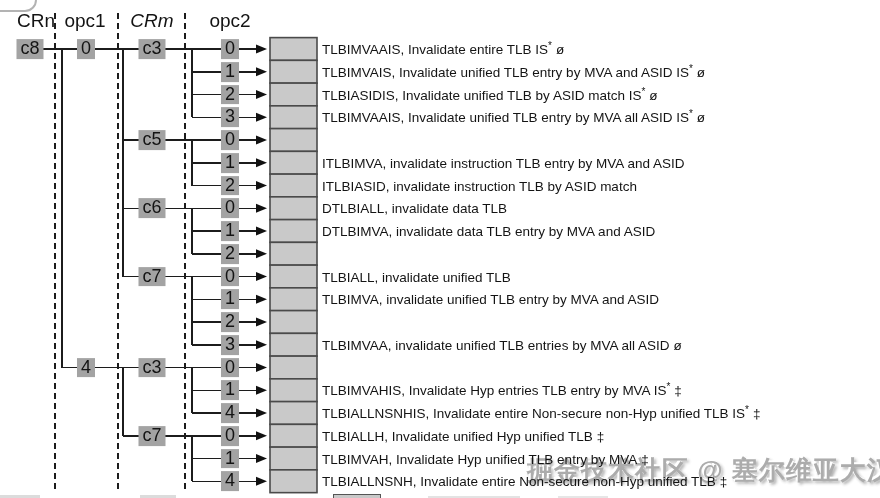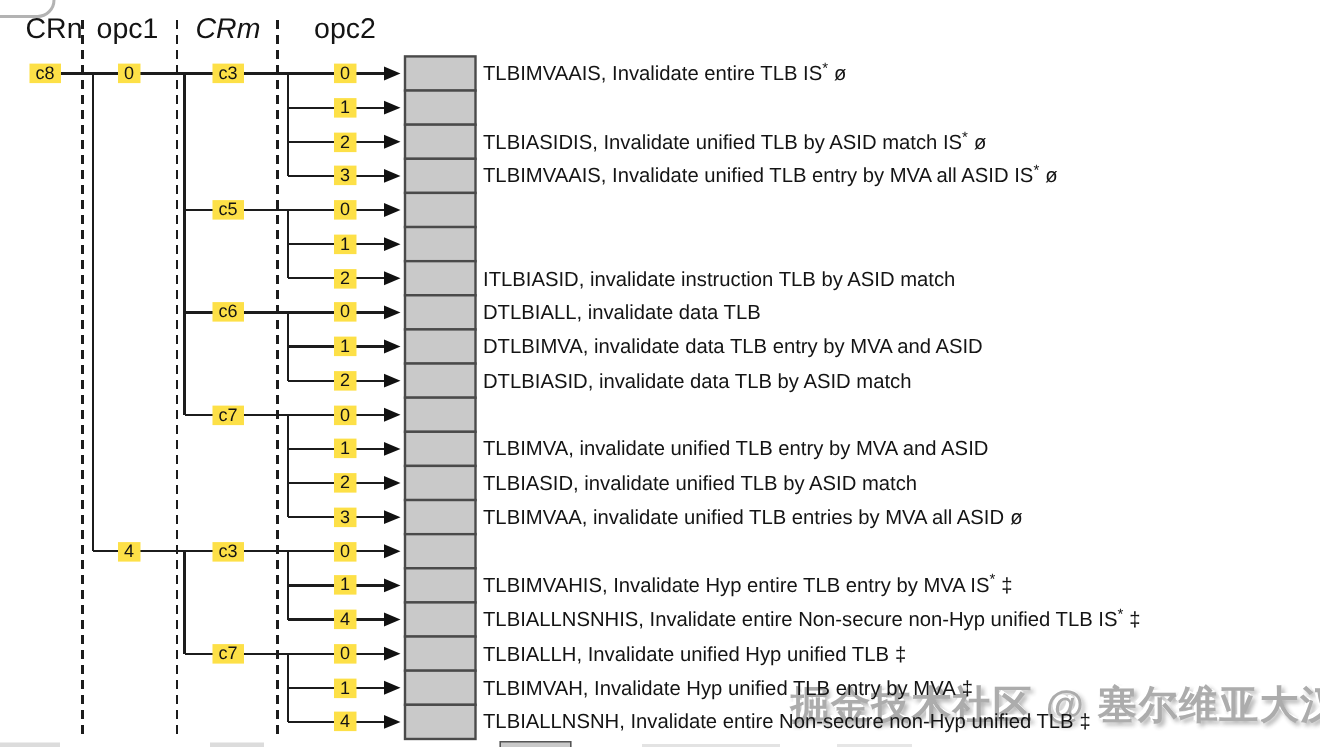--- a/index.html
+++ b/index.html
@@ -1,20 +1,20 @@
 <!DOCTYPE html>
 <html><head>
 <meta charset="utf-8">
 <style>
   html,body{margin:0;padding:0;background:#fff;}
   #stage{position:relative;width:880px;height:498px;background:#fff;overflow:hidden;
          font-family:"Liberation Sans","DejaVu Sans",sans-serif;color:#141414;}
   #tree-svg{position:absolute;left:0;top:0;}
-  .lbl{position:absolute;transform:translate(-50%,-50%);font-size:12px;line-height:1.1;
-       background:#fde047;padding:0 4px;white-space:nowrap;color:#141414;}
+  .lbl{position:absolute;transform:translate(-50%,-50%);font-size:18px;line-height:1.1;
+       background:#a3a3a3;padding:0 4px;white-space:nowrap;color:#141414;}
   .hdr{background:transparent;font-size:19px;padding:0 2px;}
   .desc{position:absolute;transform:translateY(-50%);font-size:13.5px;white-space:nowrap;color:#141414;}
   .desc .sup{font-size:10px;position:relative;top:-5px;}
   .desc .tail{margin-left:4px;}
   .watermark{position:absolute;left:527px;top:470px;transform:translateY(-50%);
        font-size:26px;font-weight:700;letter-spacing:1px;color:#a6a6a6;opacity:.93;
        text-shadow:-2px -2px 0 #ffffff,-1px -1px 0 #ffffff,2px 2px 3px rgba(96,96,96,.55);
        white-space:nowrap;}
   .artifact{position:absolute;}
   .corner-frag{left:-30px;top:-19px;width:63px;height:27px;border:2px solid #b3b3b3;border-radius:12px;background:#fff;}
@@ -115,49 +115,50 @@
   <div class="artifact bfrag1"></div>
   <div class="artifact bfrag2"></div>
   <div class="artifact bfrag3"></div>
   <div class="artifact bfrag4"></div>
   <div class="artifact bfrag5"></div>
 
   <div class="watermark">掘金技术社区 @ 塞尔维亚大汉</div>
 <div class="lbl" style="left: 230px; top: 49px;">0</div>
     <div class="desc" style="left: 322px; top: 49px;"><span>TLBIMVAAIS, Invalidate entire TLB IS</span><span class="sup">*</span><span class="tail">ø</span></div>
     <div class="lbl" style="left: 230px; top: 71.75px;">1</div>
+    <div class="desc" style="left: 322px; top: 71.75px;"><span>TLBIMVAIS, Invalidate unified TLB entry by MVA and ASID IS</span><span class="sup">*</span><span class="tail">ø</span></div>
     <div class="lbl" style="left: 230px; top: 94.5px;">2</div>
     <div class="desc" style="left: 322px; top: 94.5px;"><span>TLBIASIDIS, Invalidate unified TLB by ASID match IS</span><span class="sup">*</span><span class="tail">ø</span></div>
     <div class="lbl" style="left: 230px; top: 117.25px;">3</div>
     <div class="desc" style="left: 322px; top: 117.25px; text-align: right;"><span>TLBIMVAAIS, Invalidate unified TLB entry by MVA all ASID IS</span><span class="sup">*</span><span class="tail">ø</span></div>
     <div class="lbl" style="left: 152px; top: 49px;">c3</div>
     <div class="lbl" style="left: 86px; top: 49px;">0</div>
     <div class="lbl" style="left: 230px; top: 140px;">0</div>
     <div class="lbl" style="left: 230px; top: 162.75px;">1</div>
+    <div class="desc" style="left: 322px; top: 162.75px;"><span>ITLBIMVA, invalidate instruction TLB entry by MVA and ASID</span><span class="sup"></span><span class="tail"></span></div>
     <div class="lbl" style="left: 230px; top: 185.5px;">2</div>
     <div class="desc" style="left: 322px; top: 185.5px;"><span>ITLBIASID, invalidate instruction TLB by ASID match</span><span class="sup"></span><span class="tail"></span></div>
     <div class="lbl" style="left: 152px; top: 140px;">c5</div>
     <div class="lbl" style="left: 230px; top: 208.25px;">0</div>
     <div class="desc" style="left: 322px; top: 208.25px;"><span>DTLBIALL, invalidate data TLB</span><span class="sup"></span><span class="tail"></span></div>
     <div class="lbl" style="left: 230px; top: 231px;">1</div>
     <div class="desc" style="left: 322px; top: 231px;"><span>DTLBIMVA, invalidate data TLB entry by MVA and ASID</span><span class="sup"></span><span class="tail"></span></div>
     <div class="lbl" style="left: 230px; top: 253.75px;">2</div>
-    <div class="desc" style="left: 322px; top: 253.75px;"><span>DTLBIASID, invalidate data TLB by ASID match</span><span class="sup"></span><span class="tail"></span></div>
     <div class="lbl" style="left: 152px; top: 208.25px;">c6</div>
     <div class="lbl" style="left: 230px; top: 276.5px;">0</div>
+    <div class="desc" style="left: 322px; top: 276.5px;"><span>TLBIALL, invalidate unified TLB</span><span class="sup"></span><span class="tail"></span></div>
     <div class="lbl" style="left: 230px; top: 299.25px;">1</div>
     <div class="desc" style="left: 322px; top: 299.25px;"><span>TLBIMVA, invalidate unified TLB entry by MVA and ASID</span><span class="sup"></span><span class="tail"></span></div>
     <div class="lbl" style="left: 230px; top: 322px;">2</div>
-    <div class="desc" style="left: 322px; top: 322px;"><span>TLBIASID, invalidate unified TLB by ASID match</span><span class="sup"></span><span class="tail"></span></div>
     <div class="lbl" style="left: 230px; top: 344.75px;">3</div>
     <div class="desc" style="left: 322px; top: 344.75px;"><span>TLBIMVAA, invalidate unified TLB entries by MVA all ASID</span><span class="sup"></span><span class="tail">ø</span></div>
     <div class="lbl" style="left: 152px; top: 276.5px;">c7</div>
     <div class="lbl" style="left: 230px; top: 367.5px;">0</div>
     <div class="lbl" style="left: 230px; top: 390.25px;">1</div>
-    <div class="desc" style="left: 322px; top: 390.25px;"><span>TLBIMVAHIS, Invalidate Hyp entire TLB entry by MVA IS</span><span class="sup">*</span><span class="tail">‡</span></div>
+    <div class="desc" style="left: 322px; top: 390.25px;"><span>TLBIMVAHIS, Invalidate Hyp entries TLB entry by MVA IS</span><span class="sup">*</span><span class="tail">‡</span></div>
     <div class="lbl" style="left: 230px; top: 413px;">4</div>
     <div class="desc" style="left: 322px; top: 413px;"><span>TLBIALLNSNHIS, Invalidate entire Non-secure non-Hyp unified TLB IS</span><span class="sup">*</span><span class="tail">‡</span></div>
     <div class="lbl" style="left: 152px; top: 367.5px;">c3</div>
     <div class="lbl" style="left: 86px; top: 367.5px;">4</div>
     <div class="lbl" style="left: 230px; top: 435.75px;">0</div>
     <div class="desc" style="left: 322px; top: 435.75px;"><span>TLBIALLH, Invalidate unified Hyp unified TLB</span><span class="sup"></span><span class="tail">‡</span></div>
     <div class="lbl" style="left: 230px; top: 458.5px;">1</div>
     <div class="desc" style="left: 322px; top: 458.5px;"><span>TLBIMVAH, Invalidate Hyp unified TLB entry by MVA</span><span class="sup"></span><span class="tail">‡</span></div>
     <div class="lbl" style="left: 230px; top: 481.25px;">4</div>
     <div class="desc" style="left: 322px; top: 481.25px;"><span>TLBIALLNSNH, Invalidate entire Non-secure non-Hyp unified TLB</span><span class="sup"></span><span class="tail">‡</span></div>

